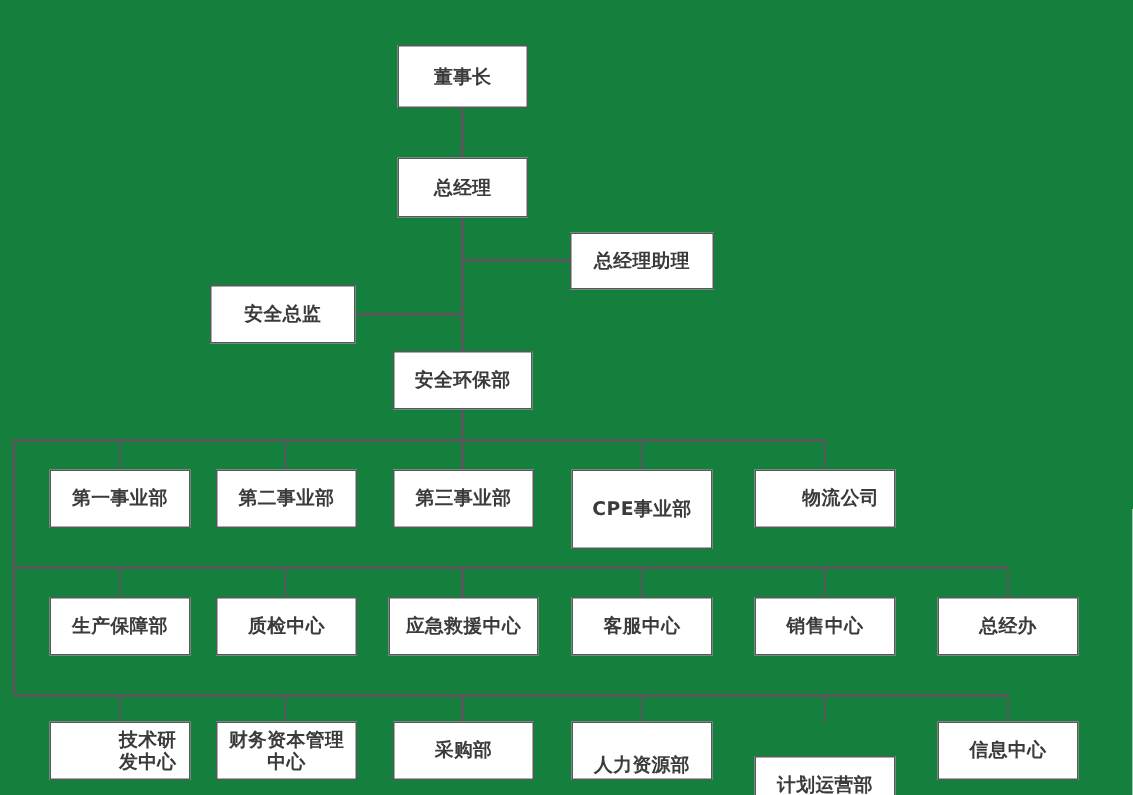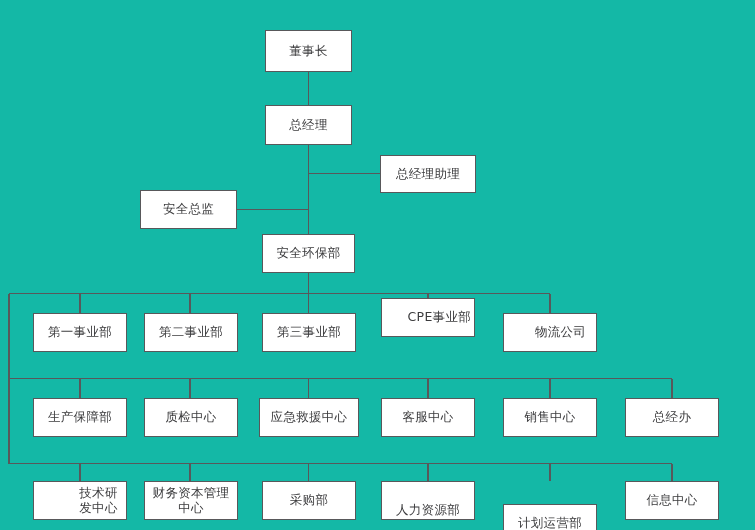--- a/index.html
+++ b/index.html
@@ -7,22 +7,23 @@
     padding: 0;
     background: #ffffff;
   }
   body {
     font-family: "DejaVu Sans", "Liberation Sans", sans-serif;
   }
   #chart-root {
     position: relative;
     width: 755px;
     height: 530px;
-    background: #14b8a6;
+    background: #15803d;
     overflow: hidden;
+    font-weight: bold;
   }
   #org-svg {
     position: absolute;
     left: 0;
     top: 0;
     width: 755px;
     height: 530px;
   }
   .node {
     position: absolute;
@@ -114,21 +115,21 @@
 
   <div class="node" style="left:33px; top:313px; width:94px; height:39px;">
     <span class="node-label">第一事业部</span>
   </div>
   <div class="node" style="left:144px; top:313px; width:94px; height:39px;">
     <span class="node-label">第二事业部</span>
   </div>
   <div class="node" style="left:262px; top:313px; width:94px; height:39px;">
     <span class="node-label">第三事业部</span>
   </div>
-  <div class="node" style="left:381px; top:298px; width:94px; height:39px;text-align:right;">
+  <div class="node" style="left:381px; top:313px; width:94px; height:53px;">
     <span class="node-label">CPE事业部</span>
   </div>
   <div class="node" style="left:503px; top:313px; width:94px; height:39px;padding-left:24px;">
     <span class="node-label">物流公司</span>
   </div>
 
   <div class="node" style="left:33px; top:398px; width:94px; height:39px;">
     <span class="node-label">生产保障部</span>
   </div>
   <div class="node" style="left:144px; top:398px; width:94px; height:39px;">

